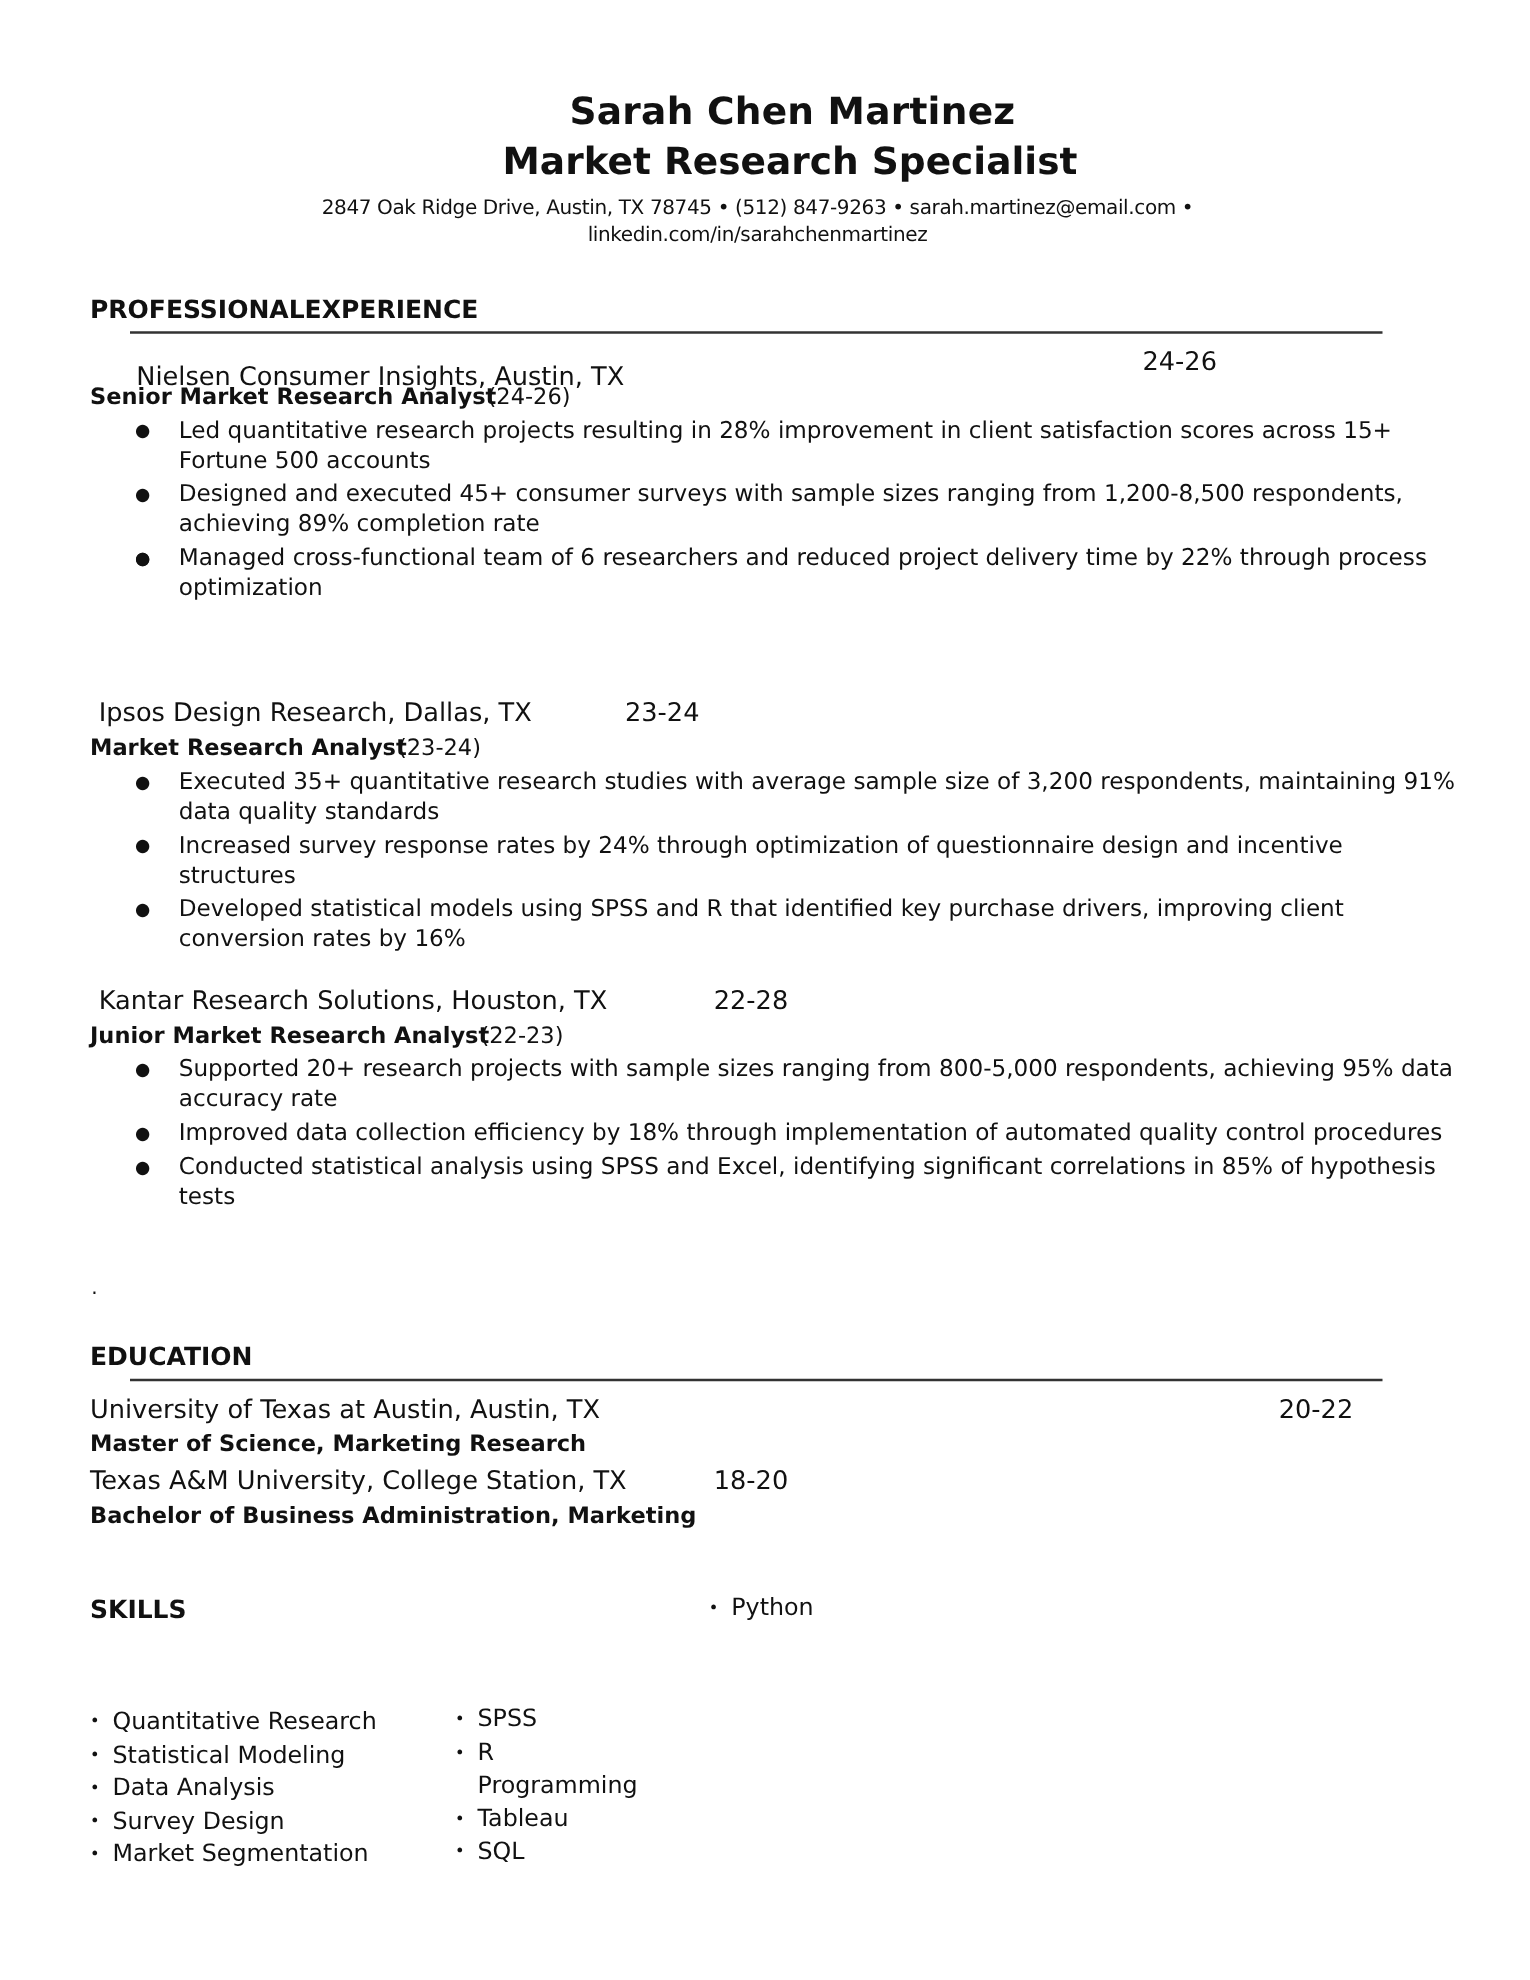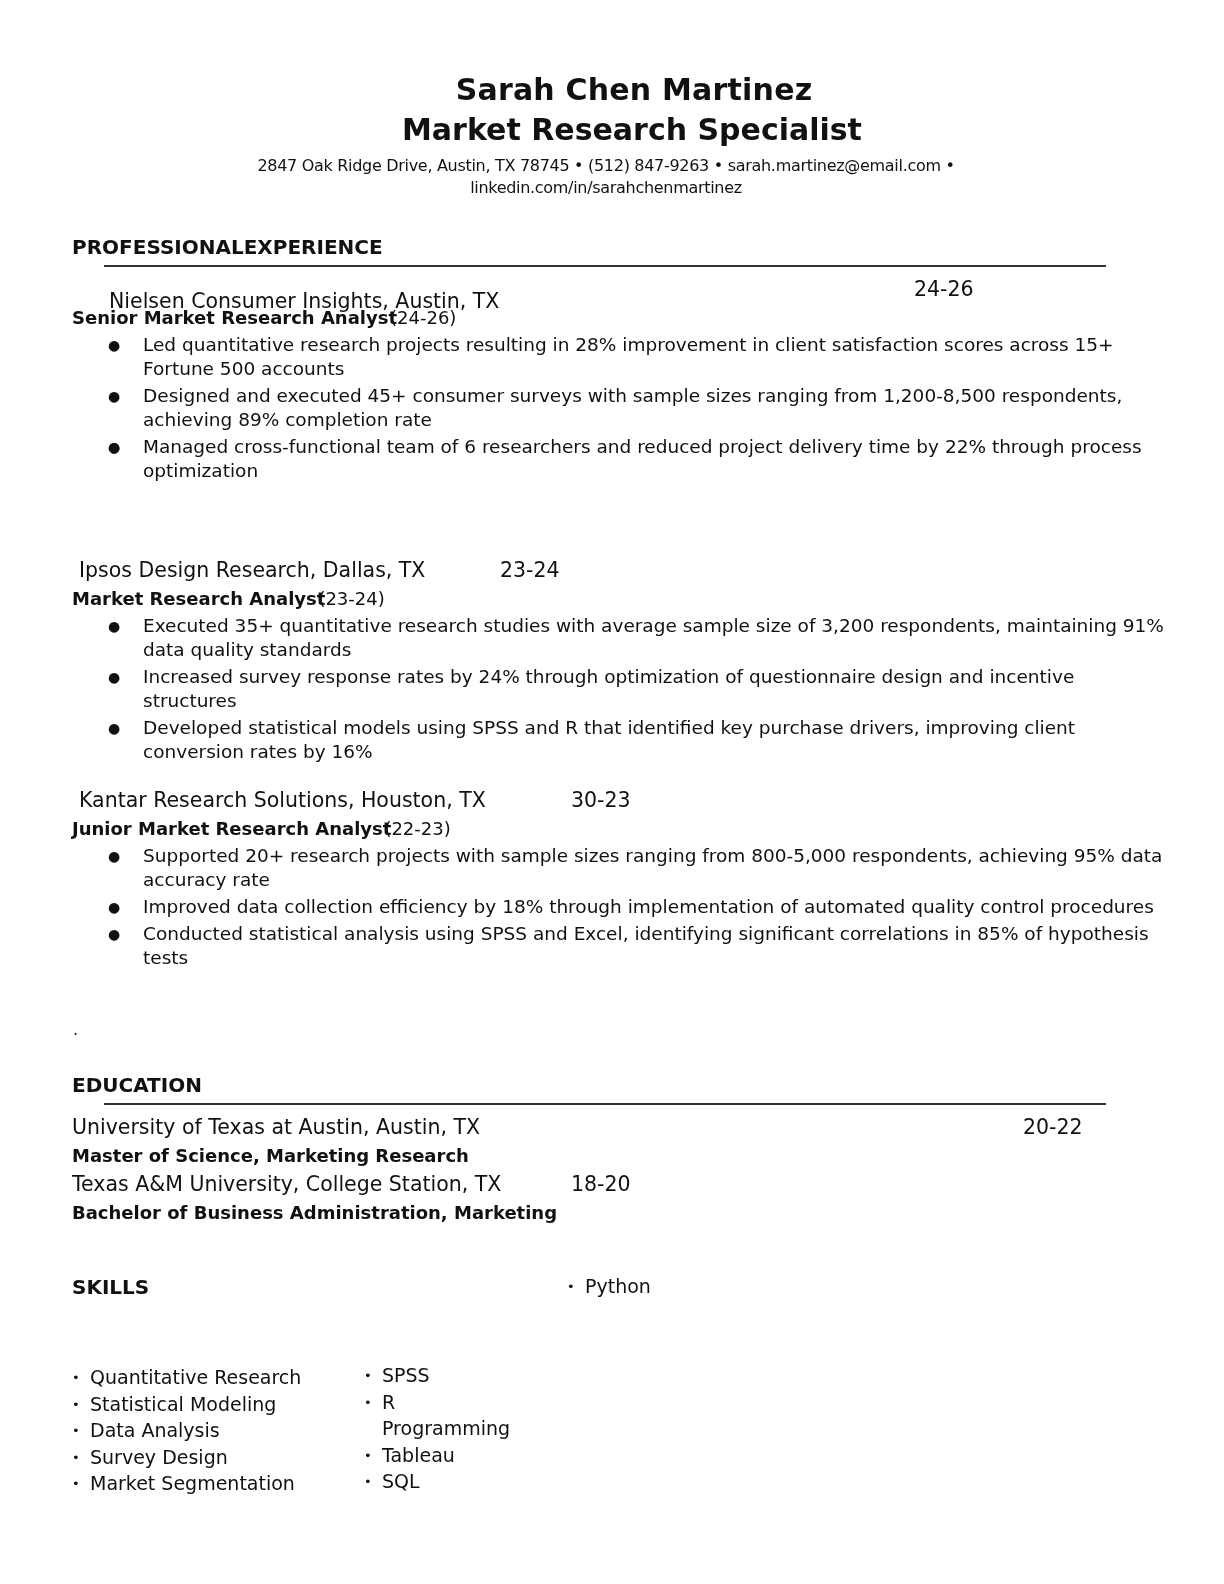--- a/index.html
+++ b/index.html
@@ -58,21 +58,21 @@
 <div class="abs jobtitle" style="top:588px;">
   <b>Market Research Analyst</b><span class="paren">(23-24)</span>
 </div>
 <ul class="bullets" style="top:614px;">
   <li><span class="dot">●</span><span>Executed 35+ quantitative research studies with average sample size of 3,200 respondents, maintaining 91% data quality standards</span></li>
   <li><span class="dot">●</span><span>Increased survey response rates by 24% through optimization of questionnaire design and incentive structures</span></li>
   <li><span class="dot">●</span><span>Developed statistical models using SPSS and R that identified key purchase drivers, improving client conversion rates by 16%</span></li>
 </ul>
 
 <div class="abs org" style="left:79px; top:788px;">Kantar Research Solutions, Houston, TX</div>
-<div class="abs date" style="left:571px; top:788px;">30-23</div>
+<div class="abs date" style="left:571px; top:788px;">22-28</div>
 <div class="abs jobtitle" style="top:818px;">
   <b>Junior Market Research Analyst</b><span class="paren">(22-23)</span>
 </div>
 <ul class="bullets" style="top:844px;">
   <li><span class="dot">●</span><span>Supported 20+ research projects with sample sizes ranging from 800-5,000 respondents, achieving 95% data accuracy rate</span></li>
   <li><span class="dot">●</span><span>Improved data collection efficiency by 18% through implementation of automated quality control procedures</span></li>
   <li><span class="dot">●</span><span>Conducted statistical analysis using SPSS and Excel, identifying significant correlations in 85% of hypothesis tests</span></li>
 </ul>
 
 <div class="abs period">.</div>

